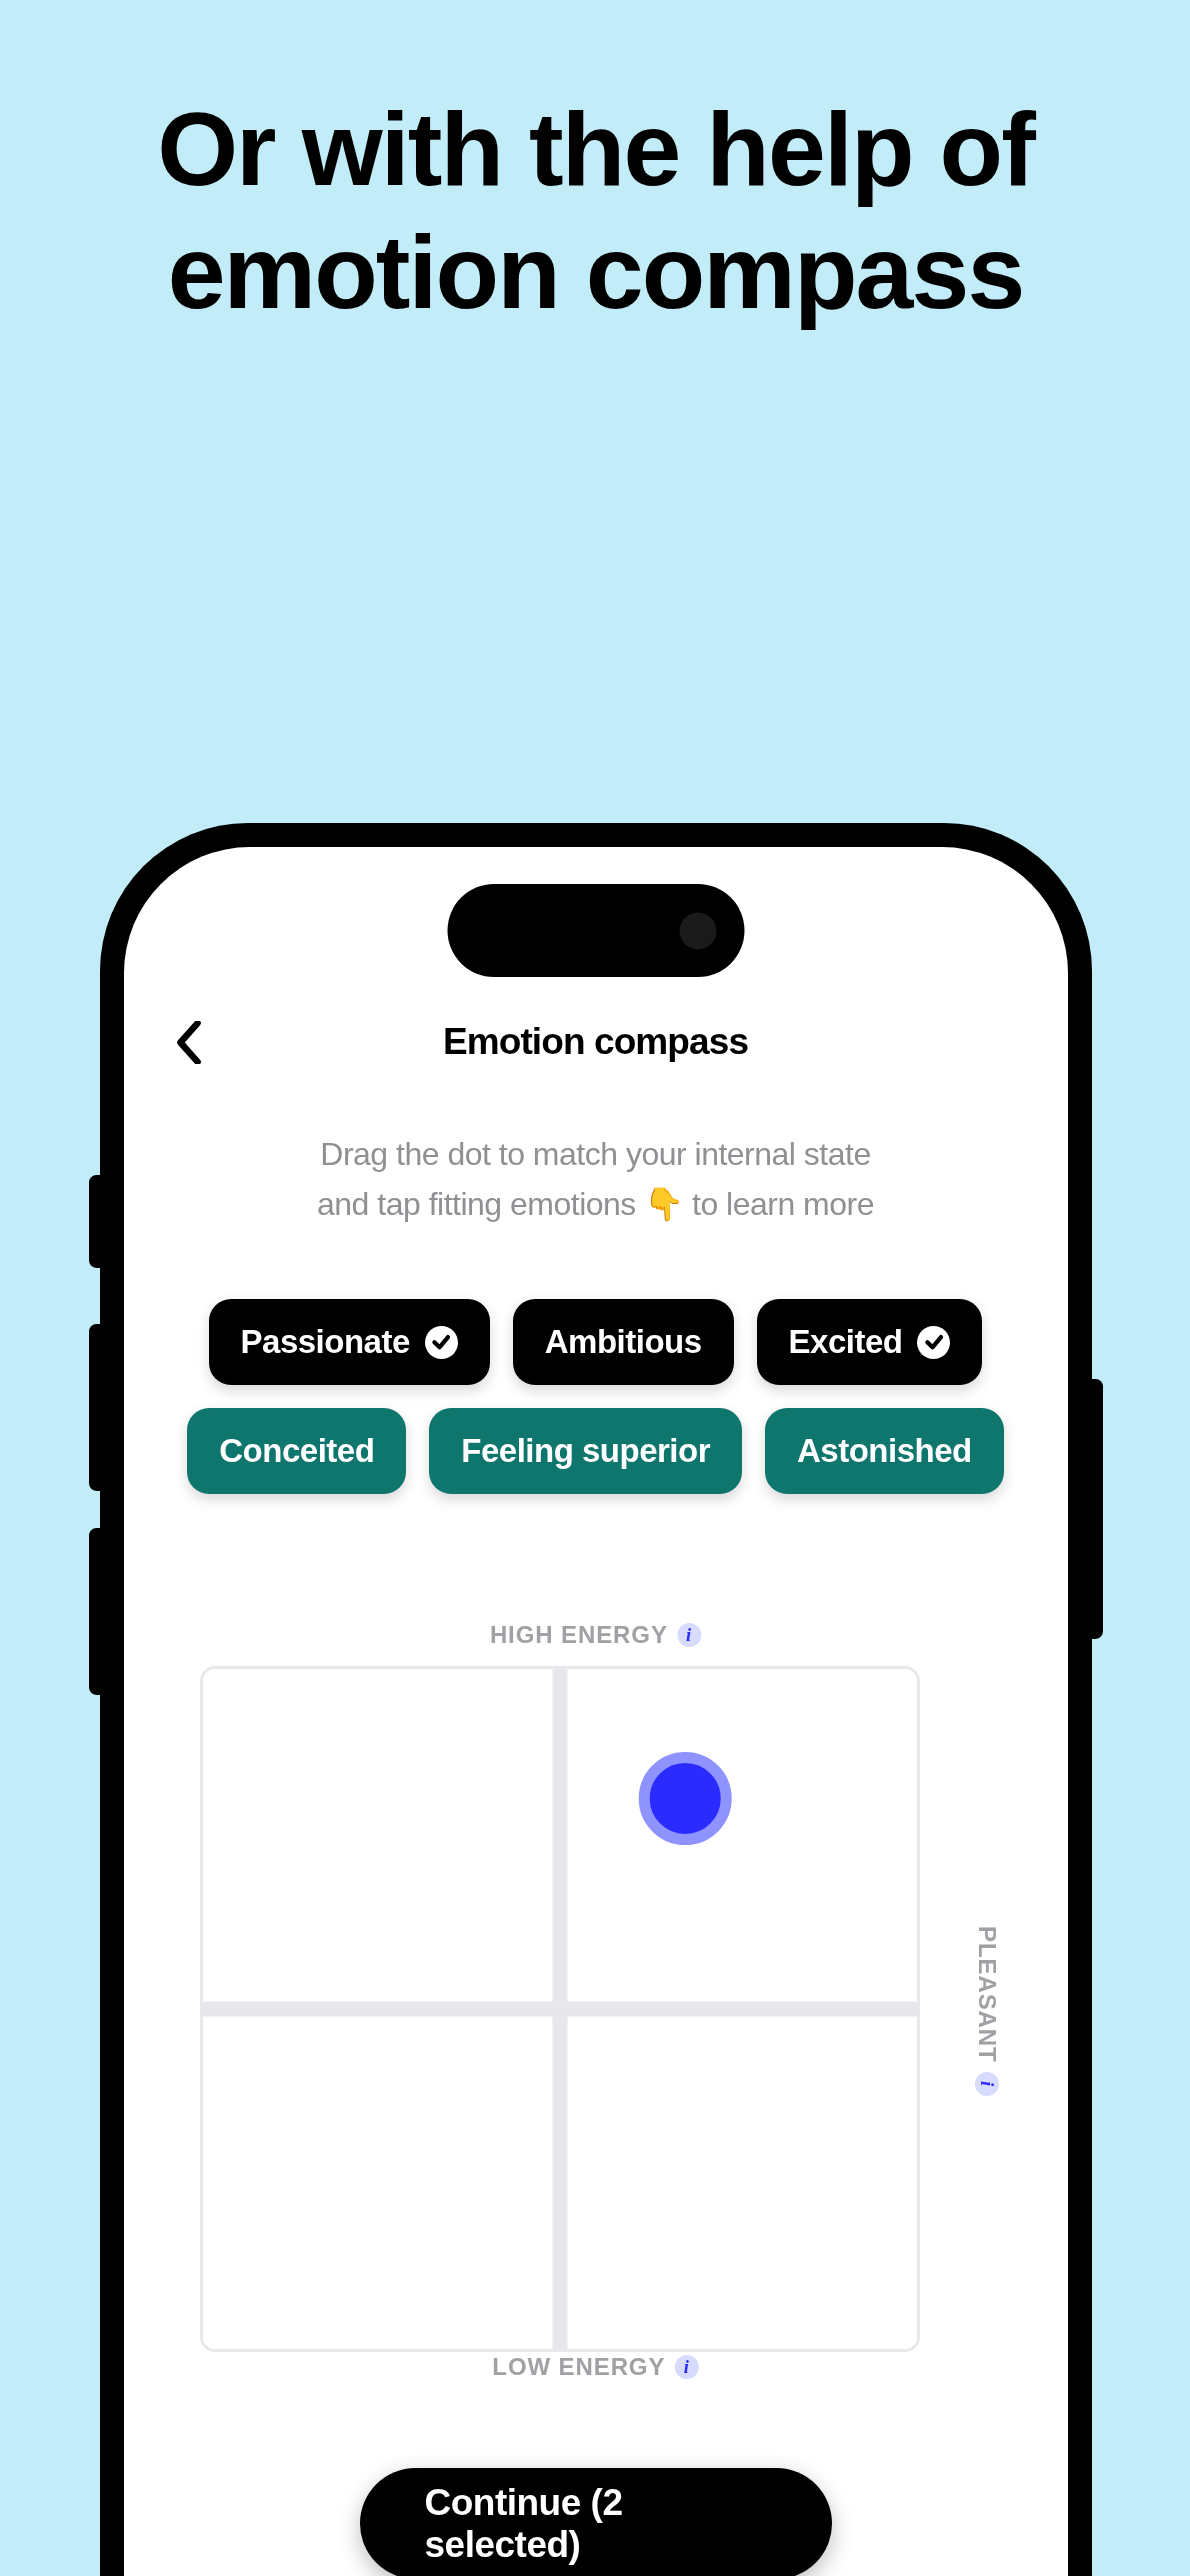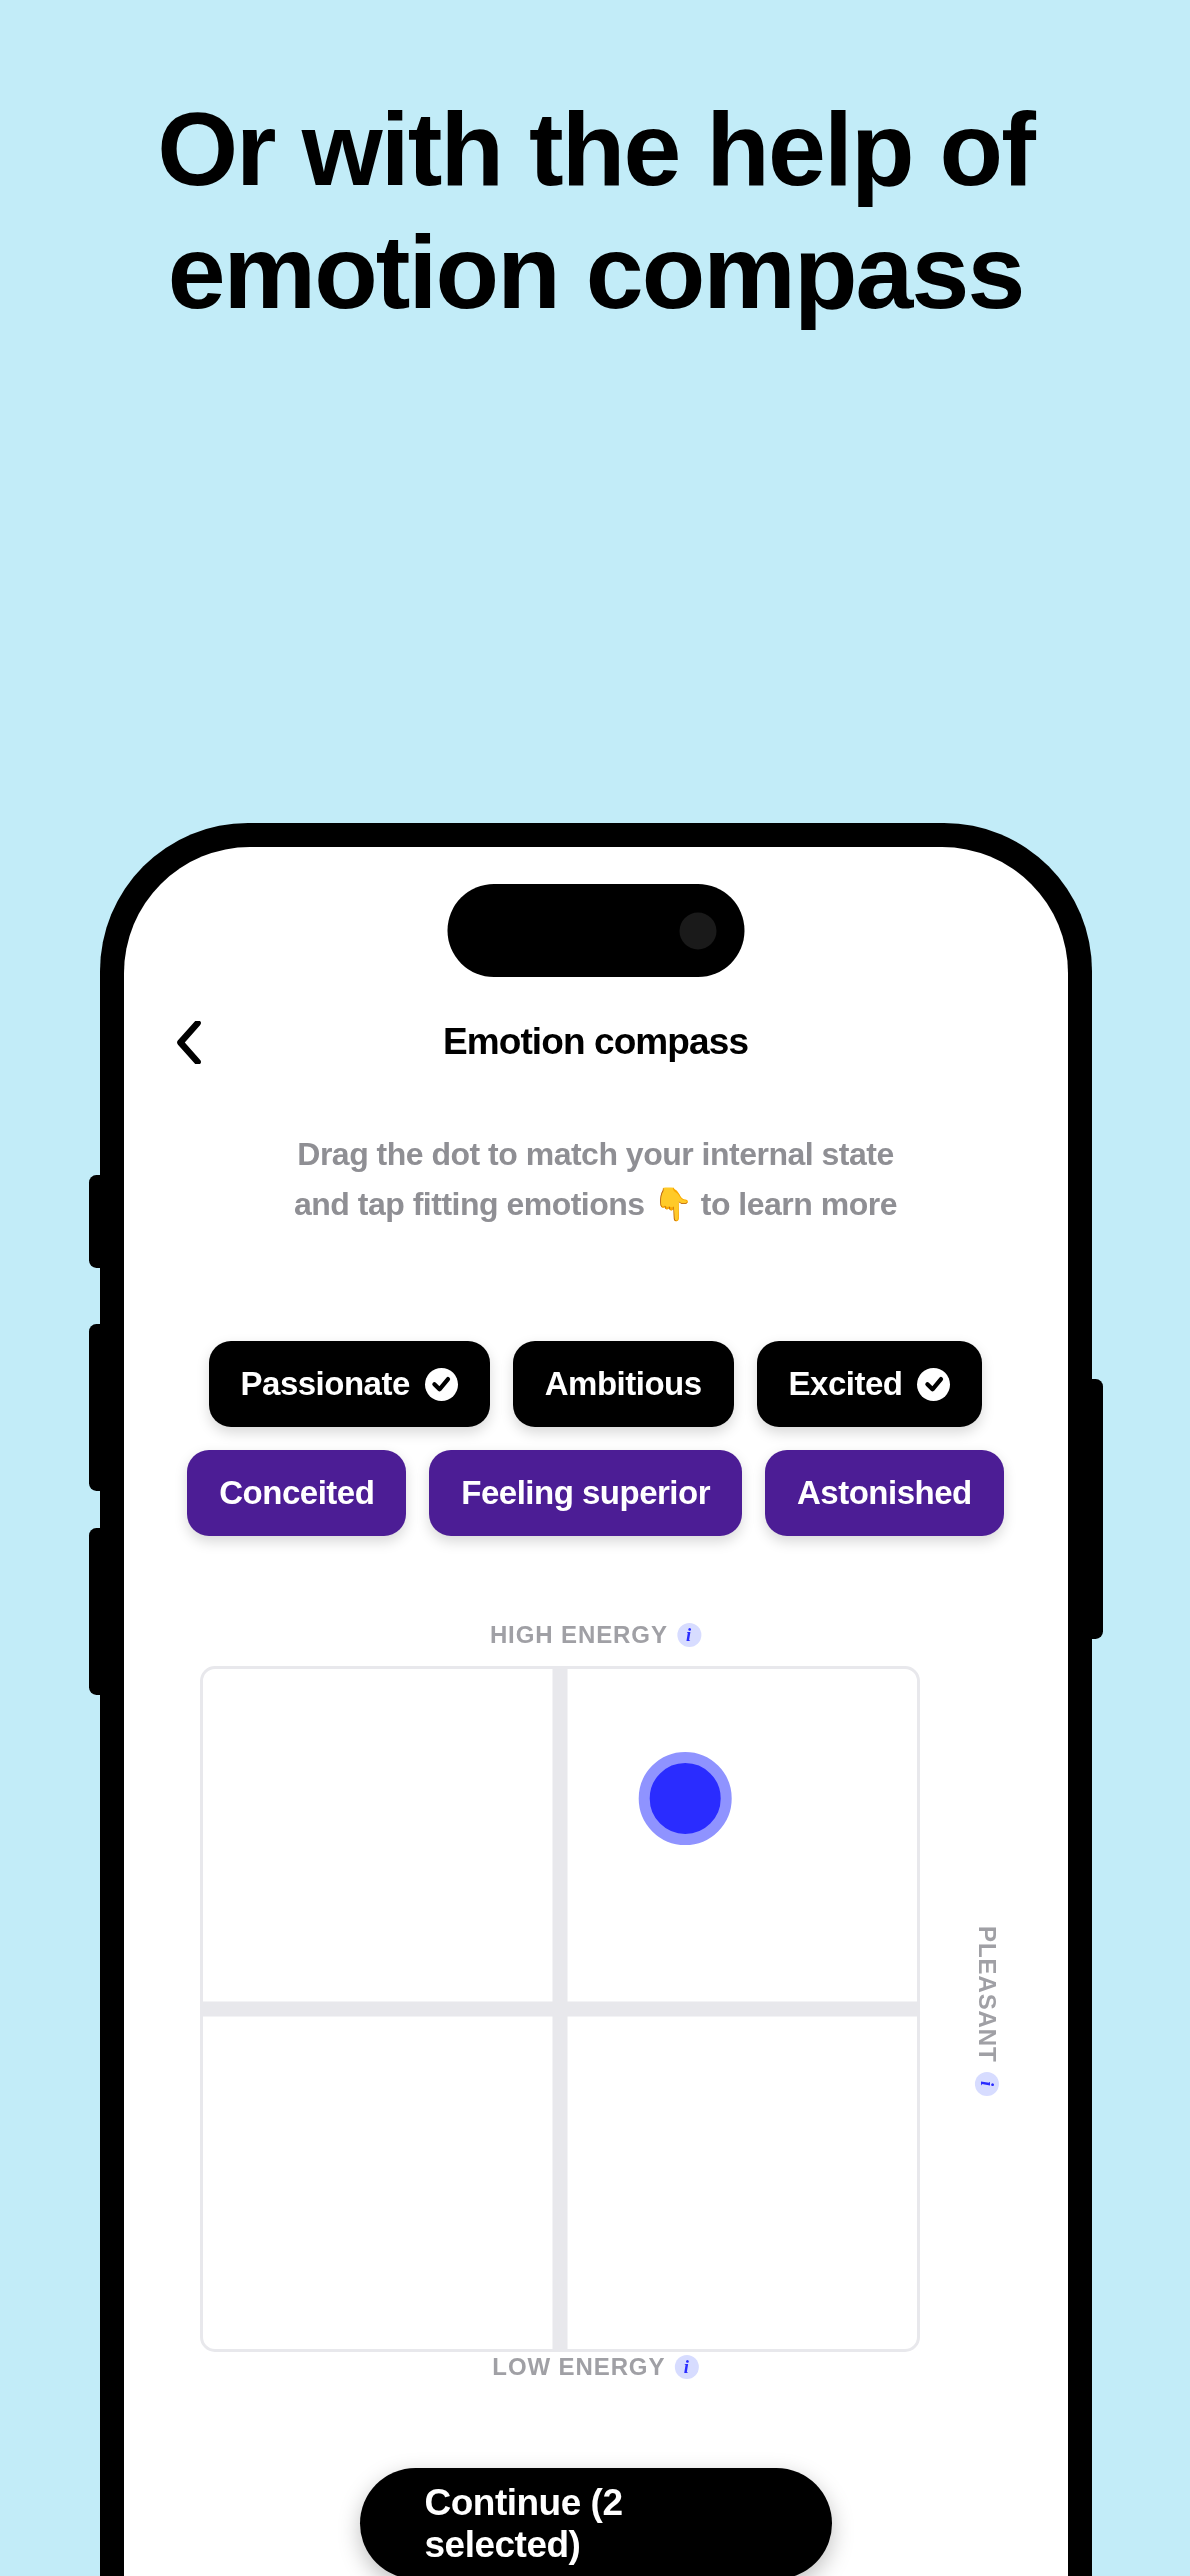--- a/index.html
+++ b/index.html
@@ -110,25 +110,25 @@
   .title {
     font-size: 37px;
     font-weight: 800;
     letter-spacing: -0.9px;
   }
 
   
   .instructions {
     text-align: center;
     font-size: 32px;
-    font-weight: 700;
+    font-weight: 400;
     color: #8f8f94;
     line-height: 1.55;
     letter-spacing: -0.5px;
-    margin-bottom: 112px;
+    margin-bottom: 70px;
   }
   .pointer-emoji { font-size: 32px; }
 
   
   .chips {
     display: flex;
     flex-wrap: wrap;
     gap: 23px;
     justify-content: center;
     margin-bottom: 65px;
@@ -146,21 +146,21 @@
     letter-spacing: -0.5px;
     box-shadow: 0 5.6px 13px rgba(0,0,0,0.15);
   }
   .chip-sel { background: #000; color: #fff; }
   .chip-sel .check {
     width: 33px; height: 33px; background: #fff; border-radius: 50%;
     display: flex; align-items: center; justify-content: center;
   }
   .chip-sel .check svg { width: 20.4px; height: 20.4px; }
   .chip-avail { background: #000; color: #fff; }
-  .chip-unsel { background: #4c1d95; color: #fff; }
+  .chip-unsel { background: #0f766e; color: #fff; }
 
   
   .axis-label {
     position: absolute;
     display: flex;
     align-items: center;
     gap: 9.3px;
     font-size: 24px;
     font-weight: 700;
     letter-spacing: 0.9px;

